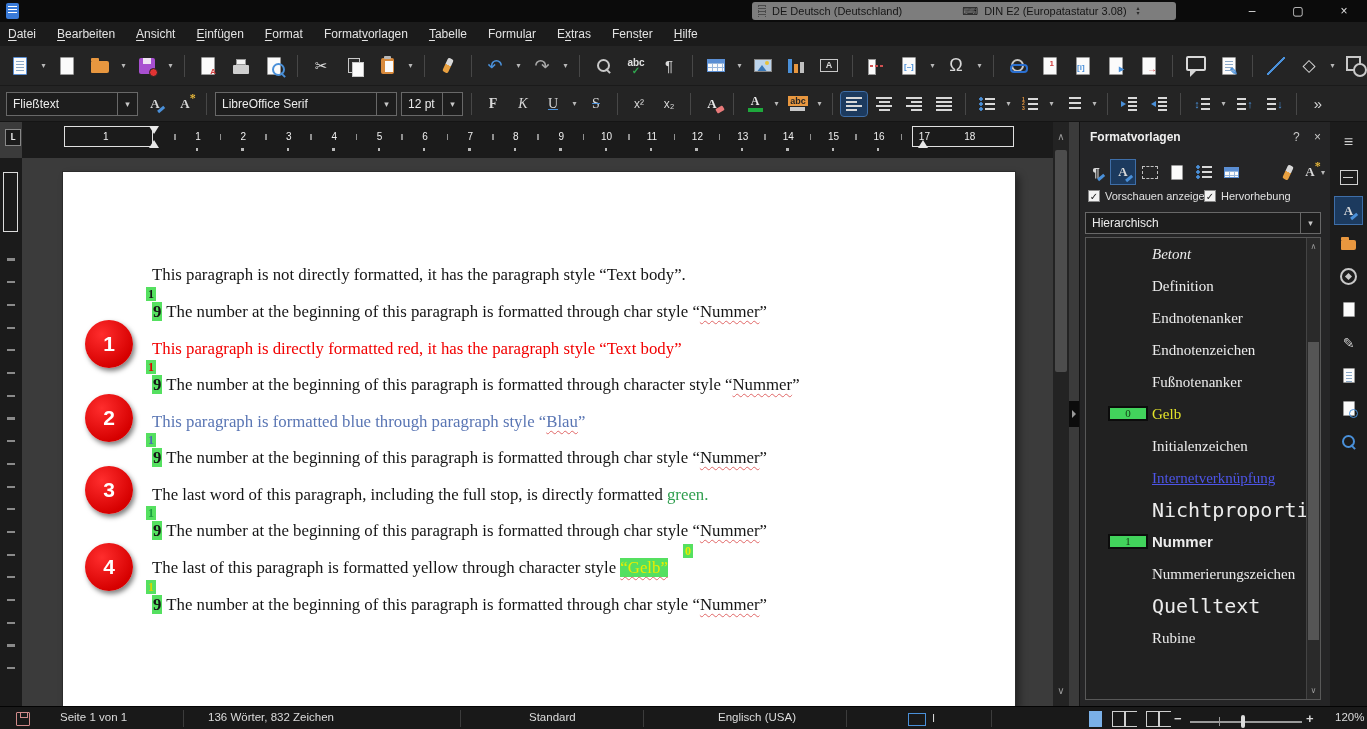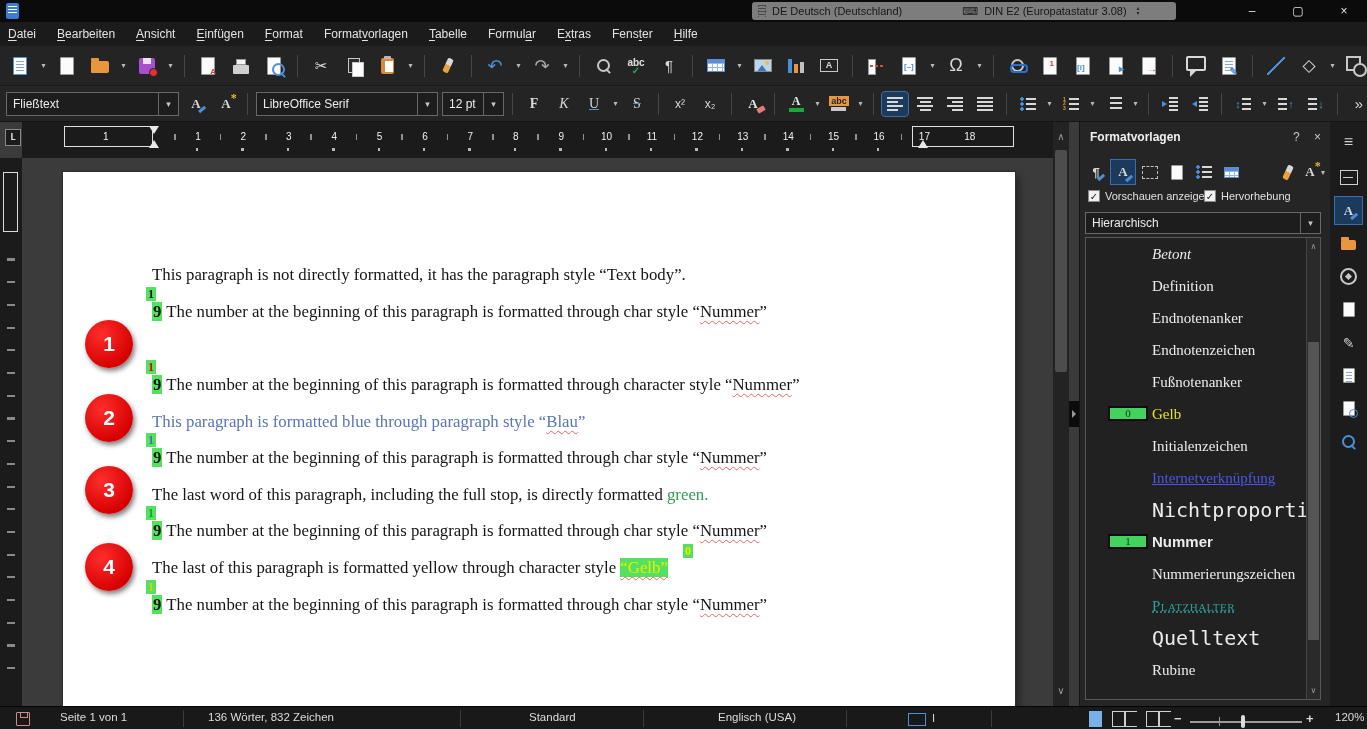--- a/index.html
+++ b/index.html
@@ -375,21 +375,21 @@
         <span class="lin"></span>
       </span>
     <span class="tb" style="font-size:17px">◇</span>
       <span class="dd">▾</span>
     <span class="tb">
         <span class="dfn"></span>
       </span>
   </div>
 
   <div id="toolbar2">
-    <span class="combo" style="width:173px">
+    <span class="combo" style="width:132px">
         <span class="cval">Fließtext</span>
         <span class="carr">▾</span>
       </span>
     <span class="tb tb2">
         <span class="abrush">A</span>
       </span>
     <span class="tb tb2">
         <span class="astar">A</span>
       </span>
     <span class="vsep"></span>
@@ -521,20 +521,21 @@
         <div class="callout" style="top:148px">1</div>
         <div class="callout" style="top:222px">2</div>
         <div class="callout" style="top:294px">3</div>
         <div class="callout" style="top:371px">4</div>
 
         <div class="docline" style="top:93px"><span>This paragraph is not directly formatted, it has the paragraph style “Text body”.</span></div>
 
         <span class="numfloat" style="left:83px;top:115px;color:#141414">1</span>
         <div class="docline" style="top:130px"><span class="ng">9</span><span> </span><span>The number at the beginning of this paragraph is formatted through char style “</span><span class="sq">Nummer</span><span>”</span></div>
 
+        <div class="docline red-t" style="top:167px"><span>This paragraph is directly formatted red, it has the paragraph style “Text body”</span></div>
 
         <span class="numfloat" style="left:83px;top:188px;color:#e00000">1</span>
         <div class="docline" style="top:203px"><span class="ng">9</span><span> </span><span>The number at the beginning of this paragraph is formatted through character style “</span><span class="sq">Nummer</span><span>”</span></div>
 
         <div class="docline blue-t" style="top:240px"><span>This paragraph is formatted blue through paragraph style “</span><span class="sq">Blau</span><span>”</span></div>
 
         <span class="numfloat" style="left:83px;top:261px;color:#4a6db2">1</span>
         <div class="docline" style="top:276px"><span class="ng">9</span><span> </span><span>The number at the beginning of this paragraph is formatted through char style “</span><span class="sq">Nummer</span><span>”</span></div>
 
         <div class="docline" style="top:313px"><span>The last word of this paragraph, including the full stop, is directly formatted </span><span class="green-t">green.</span></div>
@@ -608,21 +609,20 @@
         <div class="srow"><span>Definition</span></div>
         <div class="srow"><span>Endnotenanker</span></div>
         <div class="srow"><span>Endnotenzeichen</span></div>
         <div class="srow"><span>Fußnotenanker</span></div>
         <div class="srow pv-gelb"><span class="badge">0</span><span>Gelb</span></div>
         <div class="srow"><span>Initialenzeichen</span></div>
         <div class="srow pv-link"><span>Internetverknüpfung</span></div>
         <div class="srow pv-mono"><span>Nichtproportional</span></div>
         <div class="srow pv-nummer"><span class="badge">1</span><span>Nummer</span></div>
         <div class="srow"><span>Nummerierungszeichen</span></div>
-        <div class="srow pv-platz"><span>Platzhalter</span></div>
         <div class="srow pv-mono"><span>Quelltext</span></div>
         <div class="srow"><span>Rubine</span></div>
         <div id="lscroll">
           <span class="scar" style="width:13px;top:2px;font-size:8px">∧</span>
           <div id="lthumb"></div>
           <span class="scar" style="width:13px;top:446px;font-size:8px">∨</span>
         </div>
       </div>
     </div>
 

